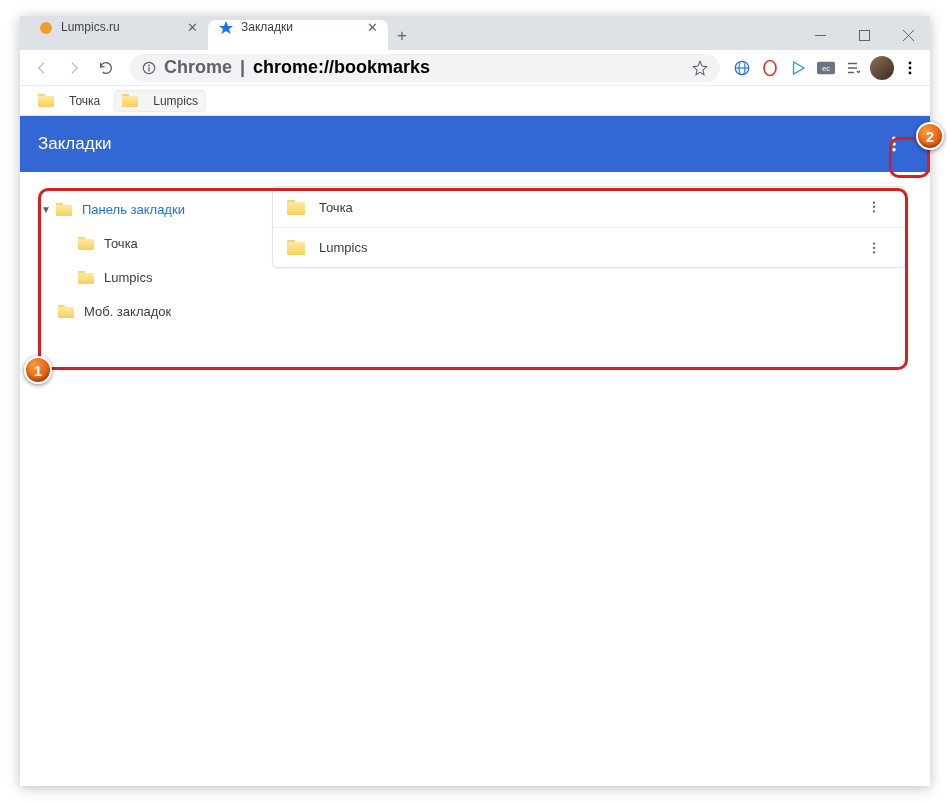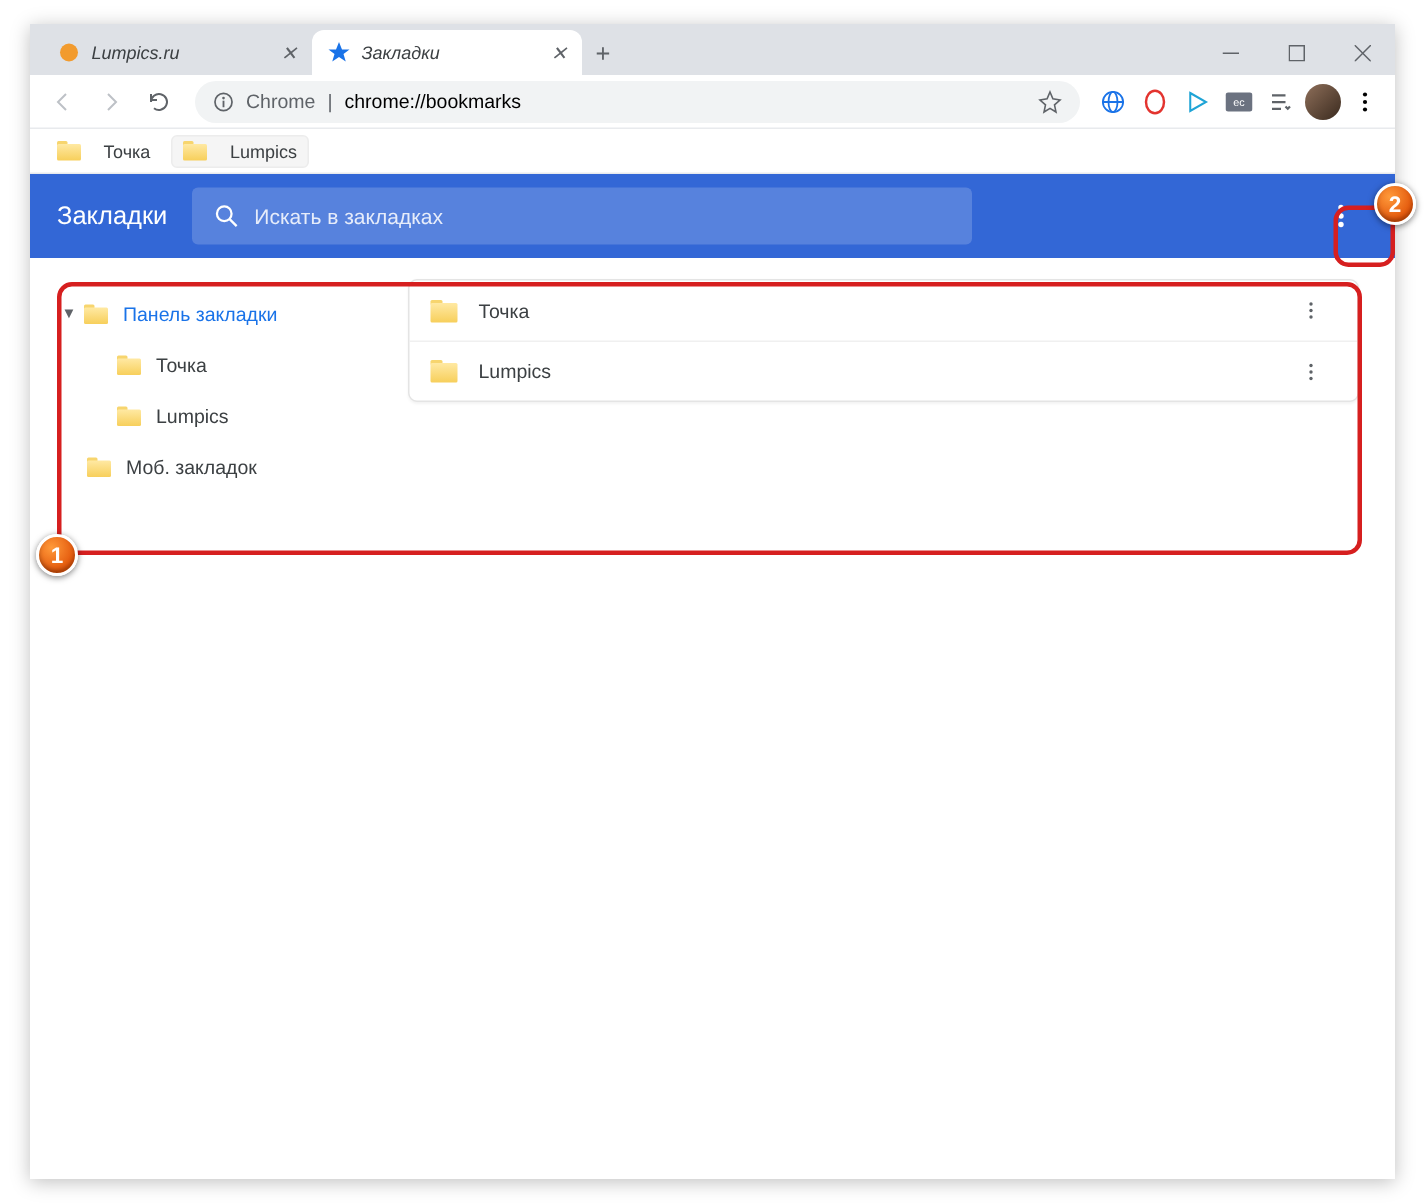--- a/index.html
+++ b/index.html
@@ -2,36 +2,36 @@
 <html><head>
 <meta charset="utf-8">
 <style>
 * { box-sizing: border-box; margin: 0; padding: 0; font-family: 'Segoe UI', Arial, sans-serif; }
 body { width: 950px; height: 802px; background: #fff; overflow: hidden; position: relative; }
 
 
 .window { width: 910px; height: 770px; margin: 16px auto 0; background: #fff; box-shadow: 0 2px 12px rgba(0,0,0,0.25); position: relative; display: flex; flex-direction: column; }
 .titlebar { height: 34px; background: #dee1e6; display: flex; align-items: flex-end; }
 .tabs-strip { display: flex; align-items: flex-end; flex: 1; padding-left: 8px; }
-.tab { display: flex; align-items: center; height: 30px; padding: 0 10px; font-size: 12px; color: #3c4043; border-radius: 8px 8px 0 0; gap: 7px; min-width: 180px; max-width: 200px; position: relative; font-style: italic; }
+.tab { display: flex; height: 30px; padding: 0 10px; font-size: 12px; color: #3c4043; border-radius: 8px 8px 0 0; gap: 7px; min-width: 180px; max-width: 200px; position: relative; }
 .tab.inactive { background: transparent; }
 .tab.active { background: #fff; }
 .tab .favicon { width: 16px; height: 16px; display: flex; align-items: center; justify-content: center; }
 .tab .tab-title { flex: 1; white-space: nowrap; overflow: hidden; text-overflow: ellipsis; }
 .tab .close-x { font-size: 13px; color: #5f6368; cursor: pointer; }
 .newtab { width: 28px; height: 28px; display: flex; align-items: center; justify-content: center; color: #5f6368; font-size: 17px; cursor: pointer; }
 .win-controls { display: flex; margin-left: auto; }
 .win-btn { width: 44px; height: 30px; display: flex; align-items: center; justify-content: center; color: #5f6368; cursor: pointer; }
 .win-btn svg { width: 11px; height: 11px; }
 
 
 .toolbar { height: 36px; background: #fff; display: flex; align-items: center; padding: 0 8px; gap: 4px; border-bottom: 1px solid #e8eaed; }
 .nav-btn { width: 28px; height: 28px; display: flex; align-items: center; justify-content: center; border-radius: 50%; color: #5f6368; cursor: pointer; }
 .nav-btn.disabled { color: #bdc1c6; }
-.omnibox { flex: 1; height: 28px; background: #f1f3f4; border-radius: 14px; display: flex; align-items: center; padding: 0 12px; margin: 0 6px; font-size: 13px; color: #5f6368; gap: 8px; }
+.omnibox { flex: 1; height: 28px; background: #f1f3f4; border-radius: 14px; display: flex; align-items: center; padding: 0 12px; margin: 0 6px; font-size: 18px; color: #5f6368; gap: 8px; font-weight: bold; }
 .omnibox .secure { width: 14px; height: 14px; }
 .omnibox .url-prefix { color: #5f6368; }
 .omnibox .url-path { color: #000000; }
 .omnibox .star { margin-left: auto; color: #5f6368; }
 .ext-icon { width: 24px; height: 24px; display: flex; align-items: center; justify-content: center; border-radius: 4px; cursor: pointer; }
 .avatar { width: 24px; height: 24px; border-radius: 50%; background: linear-gradient(135deg,#8e6f5a,#3a2a1e); }
 
 
 .bmbar { height: 30px; background: #fff; display: flex; align-items: center; padding: 0 10px; gap: 6px; border-bottom: 1px solid #e8eaed; }
 .bm-item { display: flex; align-items: center; gap: 5px; padding: 3px 7px; border-radius: 4px; font-size: 12px; color: #3c4043; cursor: pointer; background: #f5f5f5; border: 1px solid #ececec;}
@@ -209,27 +209,20 @@
     </div>
     <div class="bm-item">
       <span class="folder-icon"></span>
       <span>Lumpics</span>
     </div>
   </div>
 
   <div class="page">
     <div class="page-header">
       <div class="page-title">Закладки</div>
-      <div class="search-wrap">
-        <svg width="18" height="18" viewBox="0 0 24 24">
-            <circle cx="10" cy="10" r="6.5" fill="none" stroke="#fff" stroke-width="2"></circle>
-            <line x1="15" y1="15" x2="21" y2="21" stroke="#fff" stroke-width="2"></line>
-          </svg>
-        <input type="text" placeholder="Искать в закладках" style="">
-      </div>
       <div style="flex:1"></div>
       <div class="hdr-menu">
         <svg class="dots-v" width="18" height="18" viewBox="0 0 16 16">
             <circle cx="8" cy="3" r="1.6"></circle>
             <circle cx="8" cy="8" r="1.6"></circle>
             <circle cx="8" cy="13" r="1.6"></circle>
           </svg>
       </div>
     </div>
 

